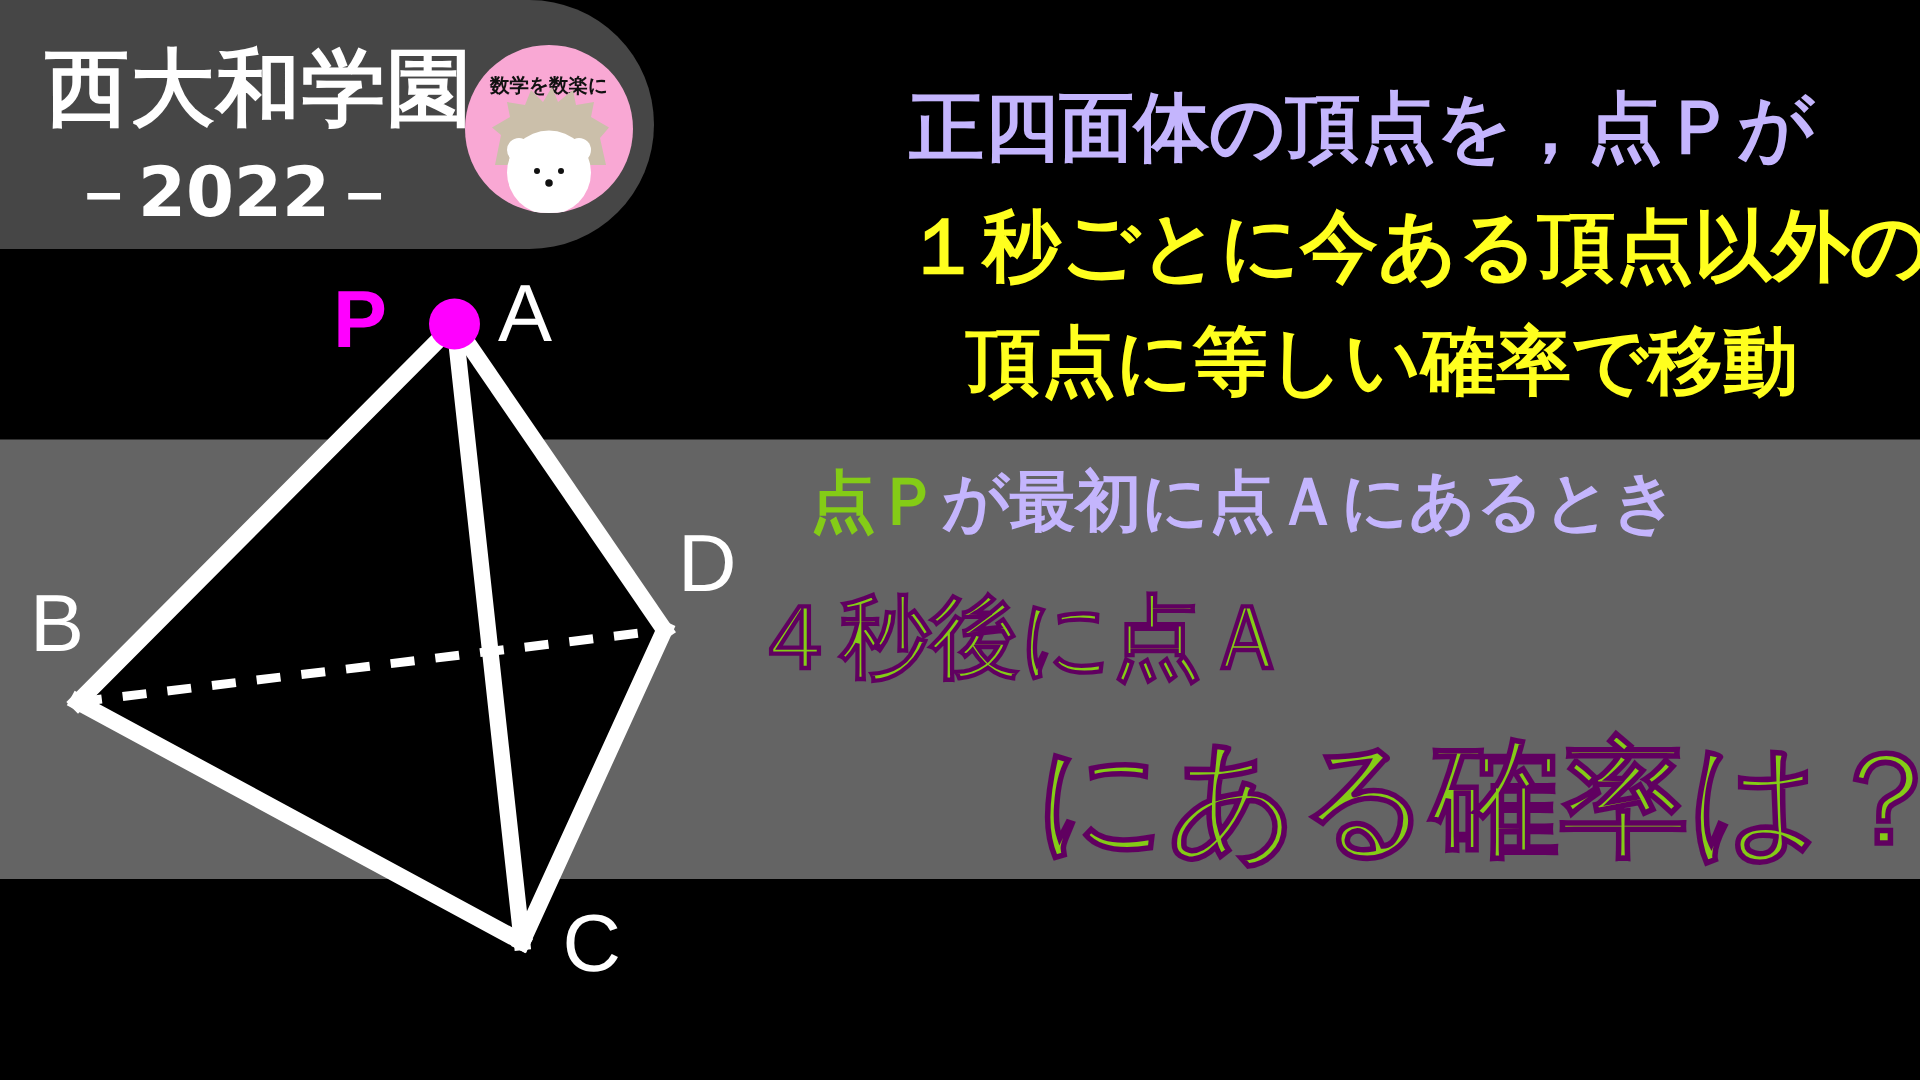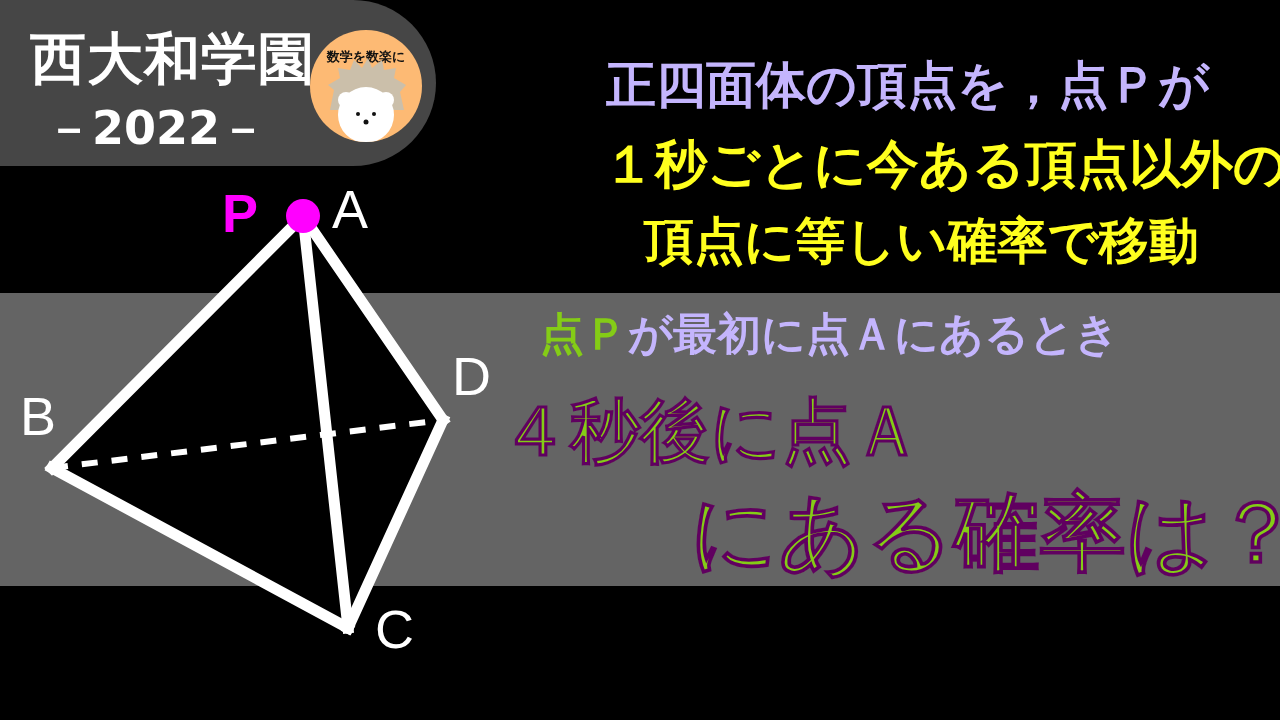--- a/index.html
+++ b/index.html
@@ -3,29 +3,29 @@
 <meta charset="utf-8">
 <style>
   html, body { margin:0; padding:0; }
   body { width:1280px; height:720px; background:#000; position:relative; overflow:hidden;
          font-family: "DejaVu Sans", "Liberation Sans", sans-serif; }
   .band { position:absolute; left:0; top:293px; width:1280px; height:293px; background:#646464; }
   .pill { position:absolute; left:0; top:0; width:436px; height:166px; background:#464646;
           border-radius:0 83px 83px 0; }
   .school { position:absolute; left:30px; top:10px; font-size:56px; font-weight:bold; color:#fff; letter-spacing:1px;margin-top:12px; }
   .year { position:absolute; left:46px; top:98px; font-size:46px; font-weight:bold; color:#fff; }
-  .logo { position:absolute; left:310px; top:30px; width:112px; height:112px; border-radius:50%; background:#fdba74; overflow:hidden; }
+  .logo { position:absolute; left:310px; top:30px; width:112px; height:112px; border-radius:50%; background:#f9a8d4; overflow:hidden; }
   .logo-text { position:absolute; left:0; top:18px; width:112px; text-align:center; font-size:13px; font-weight:bold; color:#111; }
   .t { position:absolute; font-weight:bold; white-space:nowrap; }
   .w { color:#c4b5fd; } .y { color:#ffff1e; } .m { color:#84cc16; }
   .l1 { left:606px; top:52px; font-size:50px; }
   .l2 { left:603px; top:130px; font-size:52px; }
   .l3 { left:644px; top:208px; font-size:50px; }
   .l4 { left:540px; top:305px; font-size:44px; }
-  .big1 { left:500px; top:385px; font-size:70px; -webkit-text-stroke:1px #600060; }
+  .big1 { left:500px; top:385px; font-size:60px; -webkit-text-stroke:1px #600060; }
   .big2 { left:690px; top:475px; font-size:86px; -webkit-text-stroke:1px #600060; }
   svg { position:absolute; left:0; top:0; }
   .vl { position:absolute; font-size:54px; color:#fff; font-family:"Liberation Sans", sans-serif; }
 </style>
 </head>
 <body>
 
 <div class="band"></div>
 <div class="pill"></div>
 

